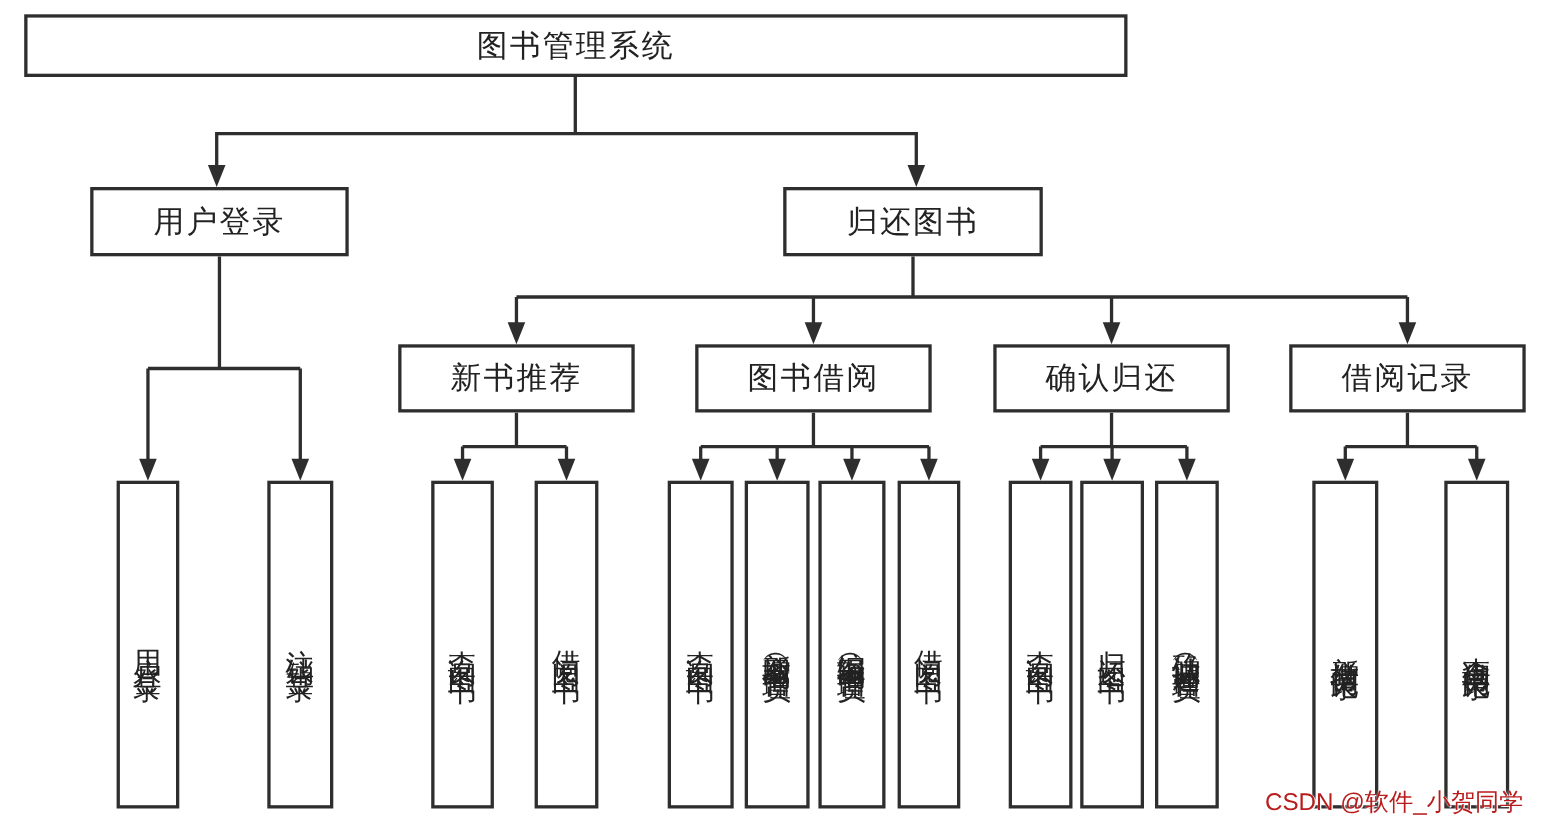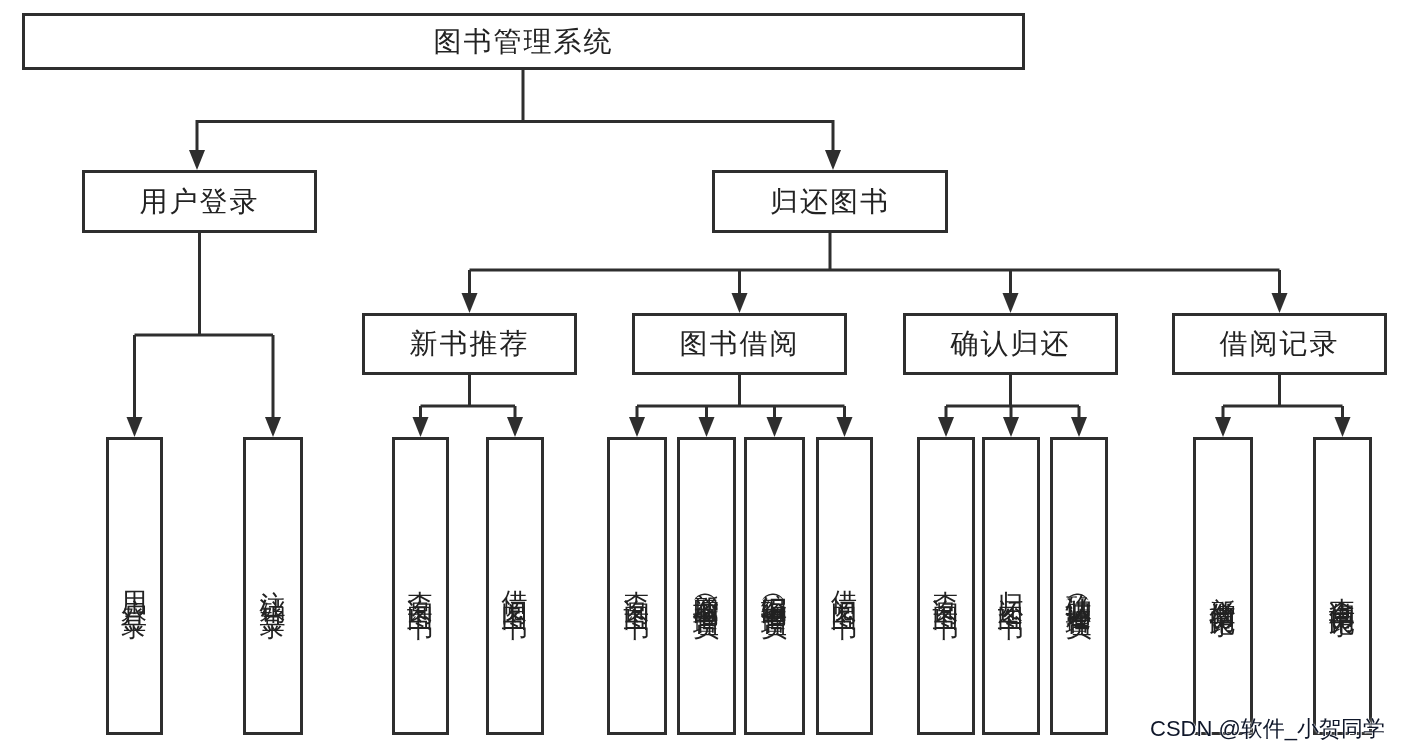--- a/index.html
+++ b/index.html
@@ -74,21 +74,21 @@
 
   #l-rc-add   { left: 1193px; width: 60px; }
   #l-rc-query { left: 1313px; width: 59px; }
 
   
   #watermark {
     position: absolute;
     left: 1150px;
     top: 714px;
     font-size: 22px;
-    color: #0f172a;
+    color: #b91c1c;
     text-shadow: 0 0 2px #ffffff, 1px 1px 0 #ffffff;
     white-space: nowrap;
     z-index: 5;
   }
 </style>
 </head>
 <body>
 
 <div id="canvas">
 

